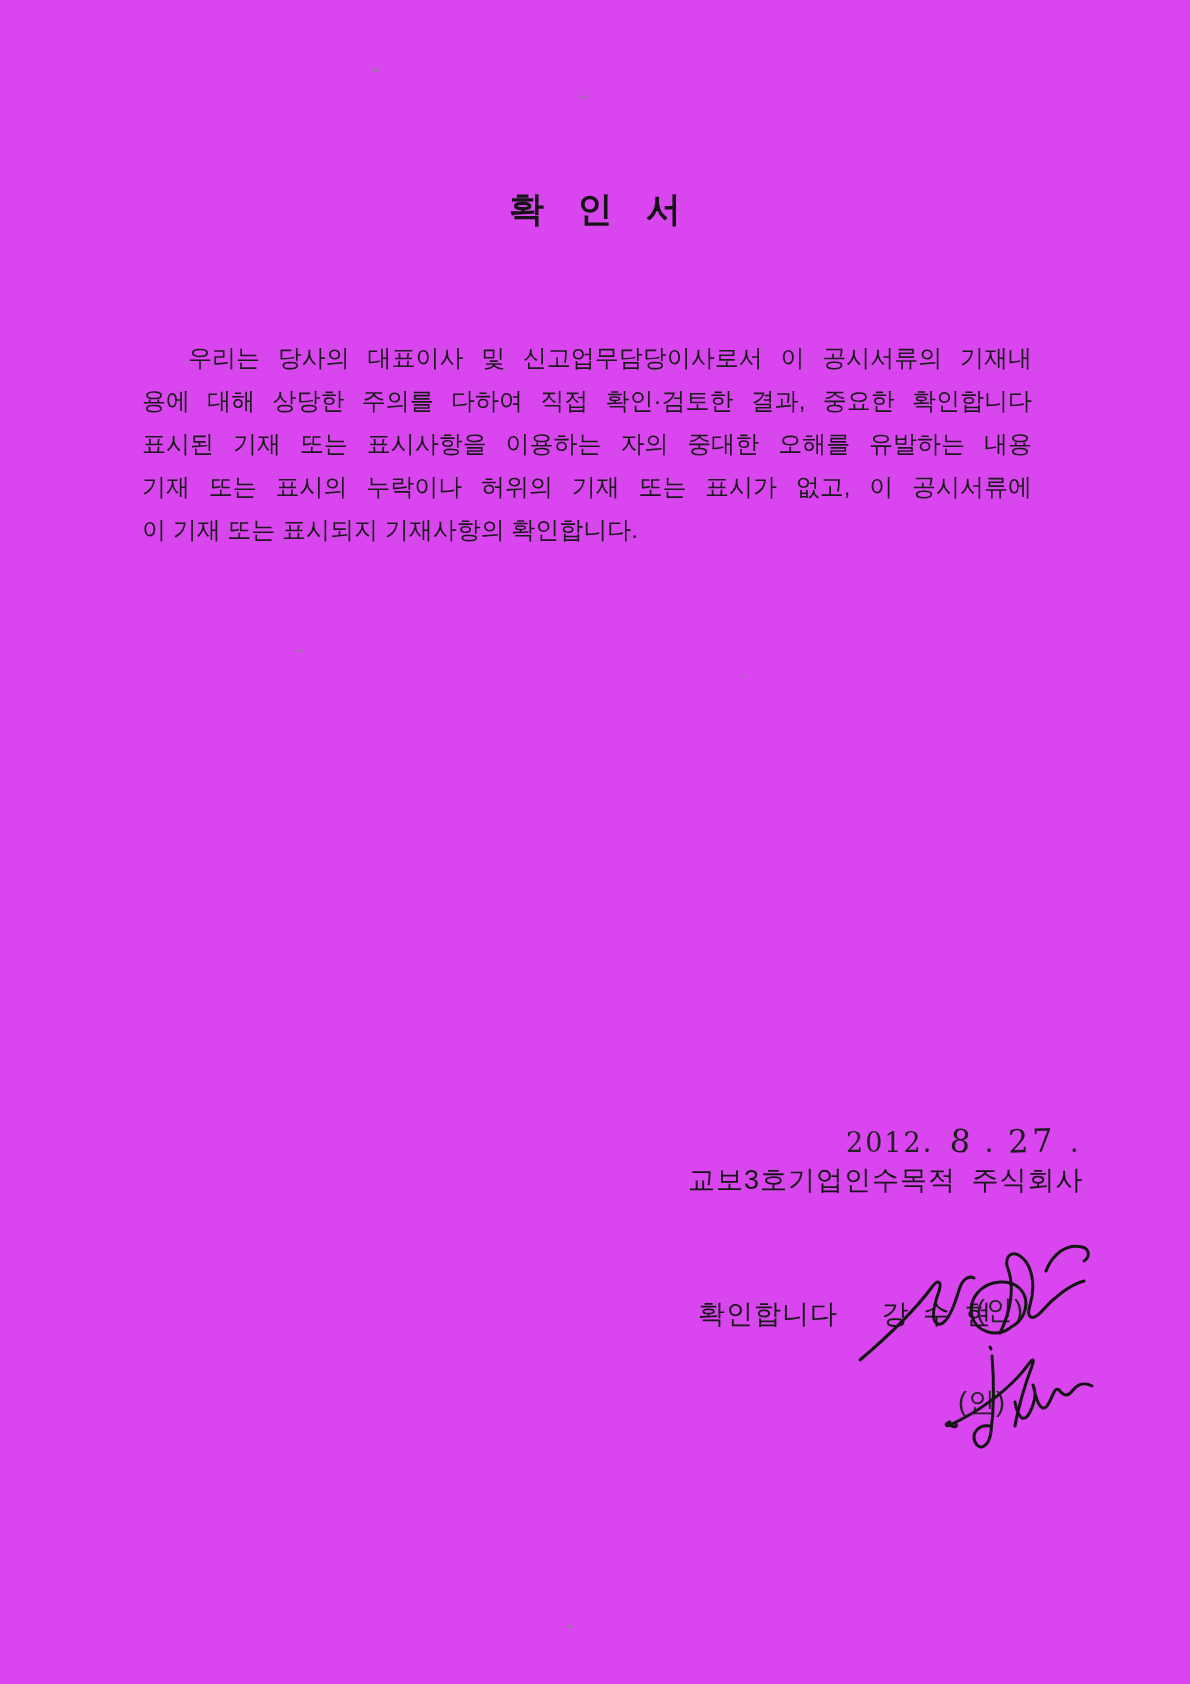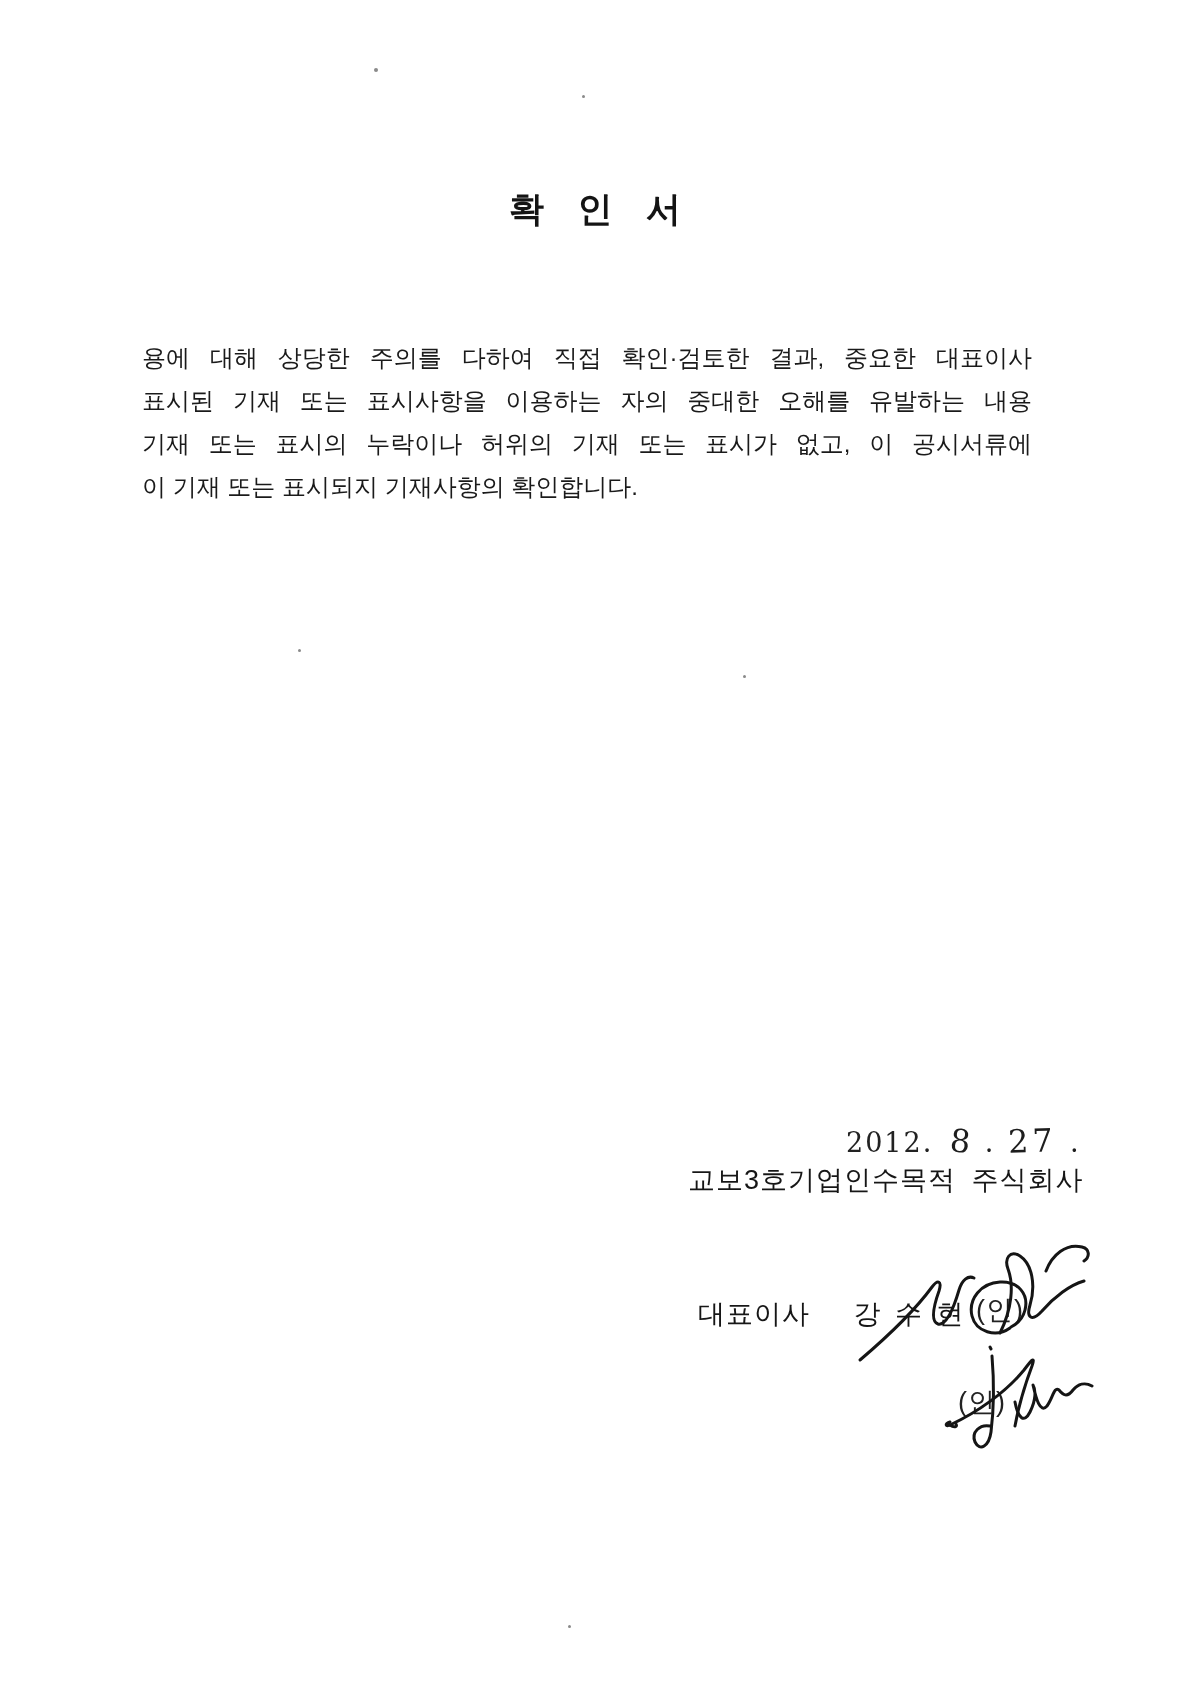--- a/index.html
+++ b/index.html
@@ -1,21 +1,21 @@
 <!DOCTYPE html>
 <html><head>
 <meta charset="utf-8">
 <style>
   html, body { margin: 0; padding: 0; background: #e8e8e8; }
   .page {
     position: relative;
     width: 1190px;
     height: 1684px;
     margin: 0 auto;
-    background: #ffffff;
+    background: #d946ef;
     overflow: hidden;
     font-family: "Liberation Sans", sans-serif;
     color: #1b1b1b;
   }
 
   
   .doc-title {
     position: absolute;
     top: 186px;
     left: 0;
@@ -113,38 +113,39 @@
   }
 </style>
 </head>
 <body>
 
 <div class="page">
 
   <div class="doc-title">확 인 서</div>
 
   <div class="doc-body">
-    <div class="body-line">용에 대해 상당한 주의를 다하여 직접 확인·검토한 결과, 중요한 대표이사</div>
+    <div class="body-line first">우리는 당사의 대표이사 및 신고업무담당이사로서 이 공시서류의 기재내</div>
+    <div class="body-line">용에 대해 상당한 주의를 다하여 직접 확인·검토한 결과, 중요한 확인합니다</div>
     <div class="body-line">표시된 기재 또는 표시사항을 이용하는 자의 중대한 오해를 유발하는 내용</div>
     <div class="body-line">기재 또는 표시의 누락이나 허위의 기재 또는 표시가 없고, 이 공시서류에</div>
     <div class="body-line last">이 기재 또는 표시되지 기재사항의 확인합니다.</div>
   </div>
 
   <div class="date-line">
     <span class="date-year">2012.</span>
     <span class="hand date-month">8</span>
     <span class="hand date-dot1">.</span>
     <span class="hand date-day">27</span>
     <span class="hand date-dot2">.</span>
   </div>
 
   <div class="company-name">교보3호기업인수목적 주식회사</div>
 
   <div class="signer-row ceo">
-    <span class="signer-role">대표이사</span>
+    <span class="signer-role">확인합니다</span>
     <span class="signer-name">강 수 현</span>
   </div>
   <div class="seal ceo">(인)</div>
   <div class="signature ceo">
     <svg width="240" height="150" viewBox="0 0 240 150">
       <path d="M10,135 C30,118 60,92 82,62 C88,54 92,56 89,66 C84,80 80,96 88,99 C97,101 104,82 109,65 C112,55 118,50 124,53"></path>
       <path d="M160,103 C146,113 126,107 122,91 C118,74 131,58 150,57 C168,56 179,69 175,85 C173,93 167,99 161,102"></path>
       <path d="M150,108 C162,84 164,60 158,44 C154,33 160,25 170,31 C182,39 186,60 180,80 C176,93 182,97 192,86 C204,72 220,60 234,56"></path>
       <path d="M196,46 C202,30 216,18 232,22 C240,24 240,32 234,36"></path>
     </svg>

